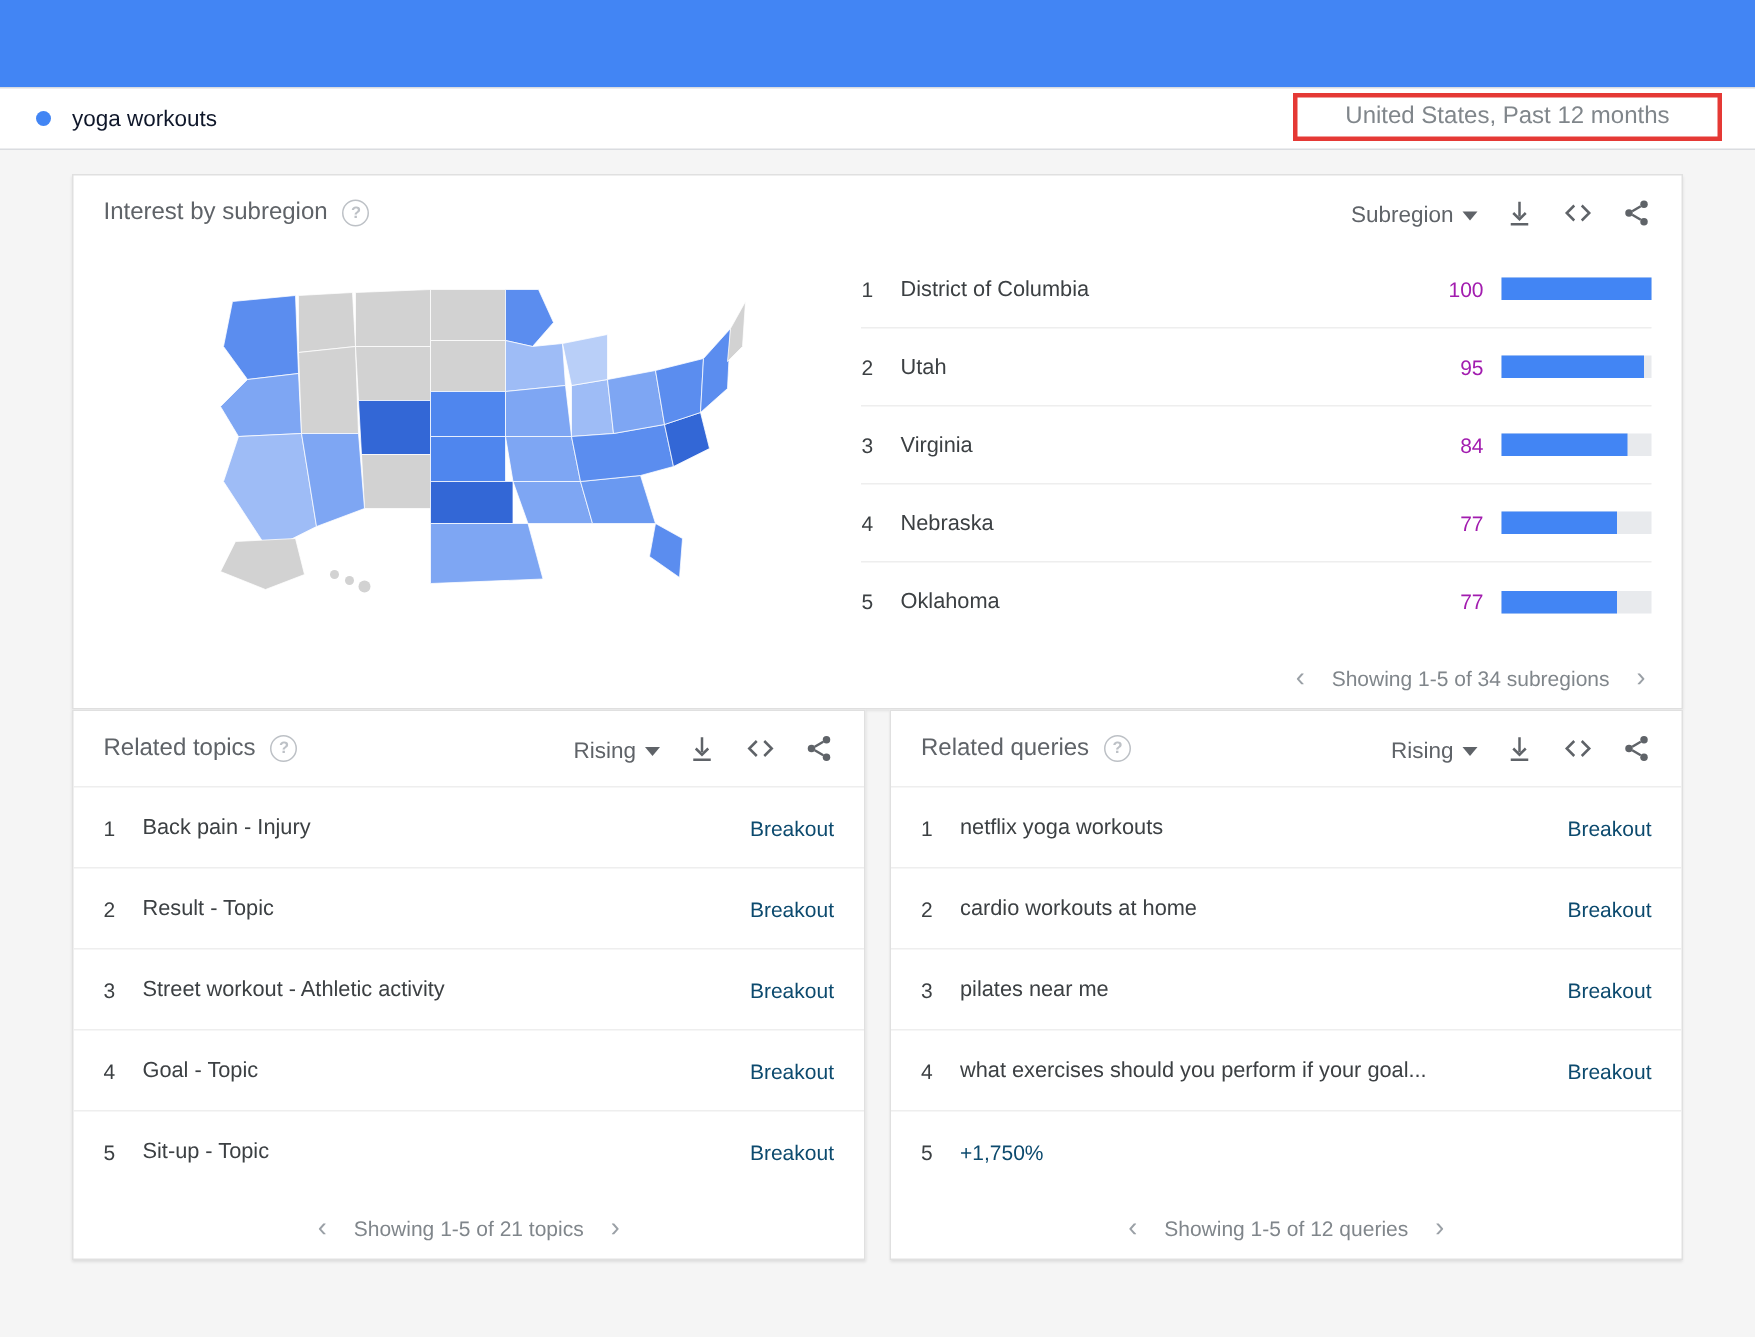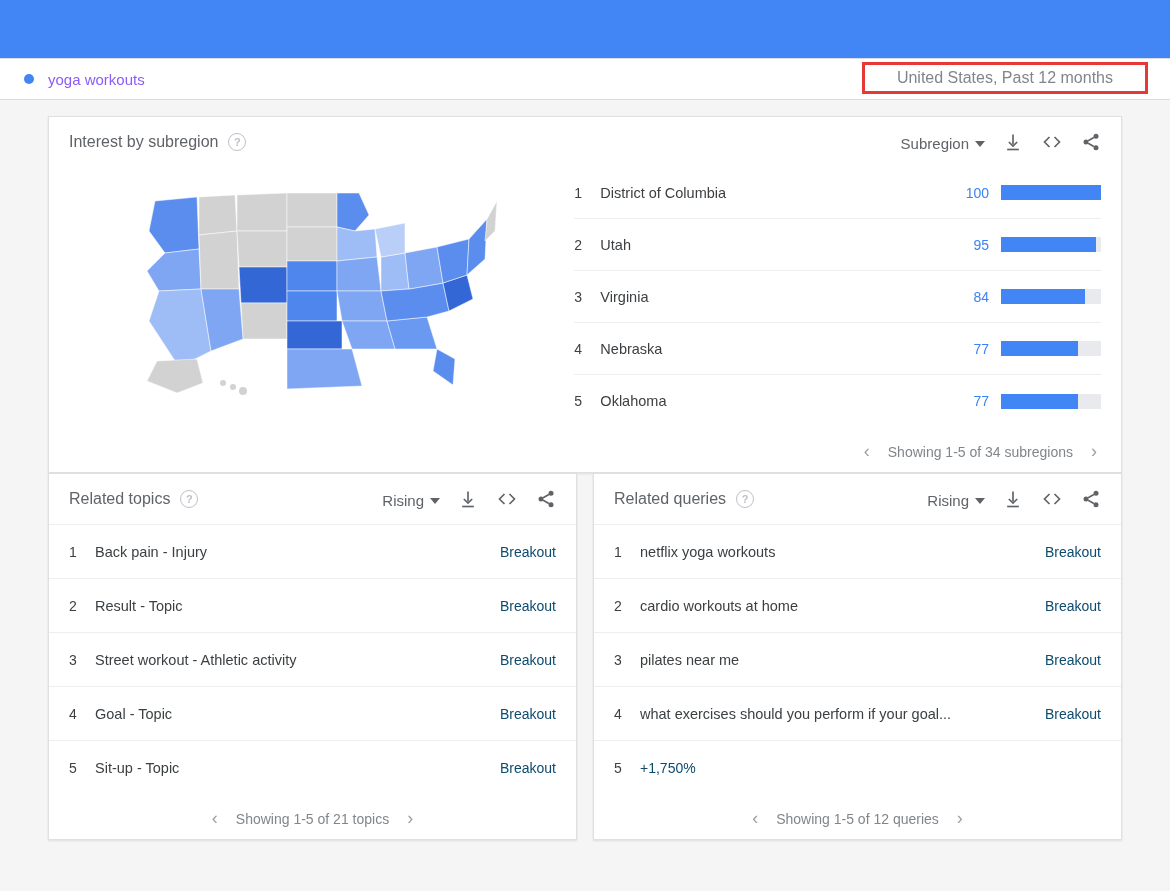--- a/index.html
+++ b/index.html
@@ -15,21 +15,21 @@
   .term-bar {
     background: #fff;
     height: 42px;
     border-top: 1px solid #dadce0;
     border-bottom: 1px solid #dadce0;
     display: flex; align-items: center;
     padding: 0 24px;
     position: relative;
   }
   .term-dot { width: 10px; height: 10px; border-radius: 50%; background: #4285f4; margin-right: 14px; }
-  .term-text { font-size: 15px; color: #8b5cf6; text-align: right; }
+  .term-text { font-size: 15px; color: #0f172a; text-align: right; }
   .filters-highlight {
     position: absolute; right: 22px; top: 3px;
     border: 3px solid #e53935; padding: 4px 32px;
     color: #80868b; font-size: 16px;
   }
   .content { padding: 16px 48px; display: flex; flex-direction: column; gap: 0; }
   .card {
     background: #fff;
     box-shadow: 0 1px 2px rgba(0,0,0,0.1);
     border: 1px solid #e0e0e0;
@@ -50,21 +50,21 @@
   .dropdown { display: flex; align-items: center; gap: 6px; font-size: 15px; cursor: pointer; }
   .chev-down { width: 0; height: 0; border-left: 5px solid transparent; border-right: 5px solid transparent; border-top: 6px solid #5f6368; }
   .icon-btn { cursor: pointer; color: #5f6368; display:inline-flex; align-items:center; }
   .subregion-body { display: flex; padding: 0 20px 0 20px; }
   .map-col { flex: 0 0 48%; display:flex; align-items:flex-start; justify-content:center; padding-top:4px; }
   .list-col { flex: 1; padding-left: 10px; }
   .sr-row { display: flex; align-items: center; height: 52px; border-bottom: 1px solid #eee; }
   .sr-row:last-child { border-bottom: none; }
   .sr-rank { width: 26px; text-align: left; font-size: 14px; color: #3c4043; }
   .sr-name { flex: 1; font-size: 14.5px; color: #3c4043; }
-  .sr-val { width: 40px; text-align: right; font-size: 14px; color: #3b82f6; }
+  .sr-val { width: 40px; text-align: right; font-size: 14px; color: #a21caf; }
   .sr-bar { width: 100px; height: 15px; background: #e8eaed; margin-left: 12px; position: relative; }
   .sr-bar-fill { position: absolute; left: 0; top: 0; bottom: 0; background: #4285f4; }
   .pager {
     display:flex; align-items:center; justify-content:center; gap: 18px;
     padding: 14px 0 10px 0; color:#80868b; font-size: 14px;
   }
   .pager.right { justify-content: flex-end; padding-right: 24px; }
   .chev { color: #9aa0a6; font-size: 18px; cursor: pointer; user-select:none; }
   .two-col { display:flex; gap: 16px; }
   .two-col .card { flex: 1; }

